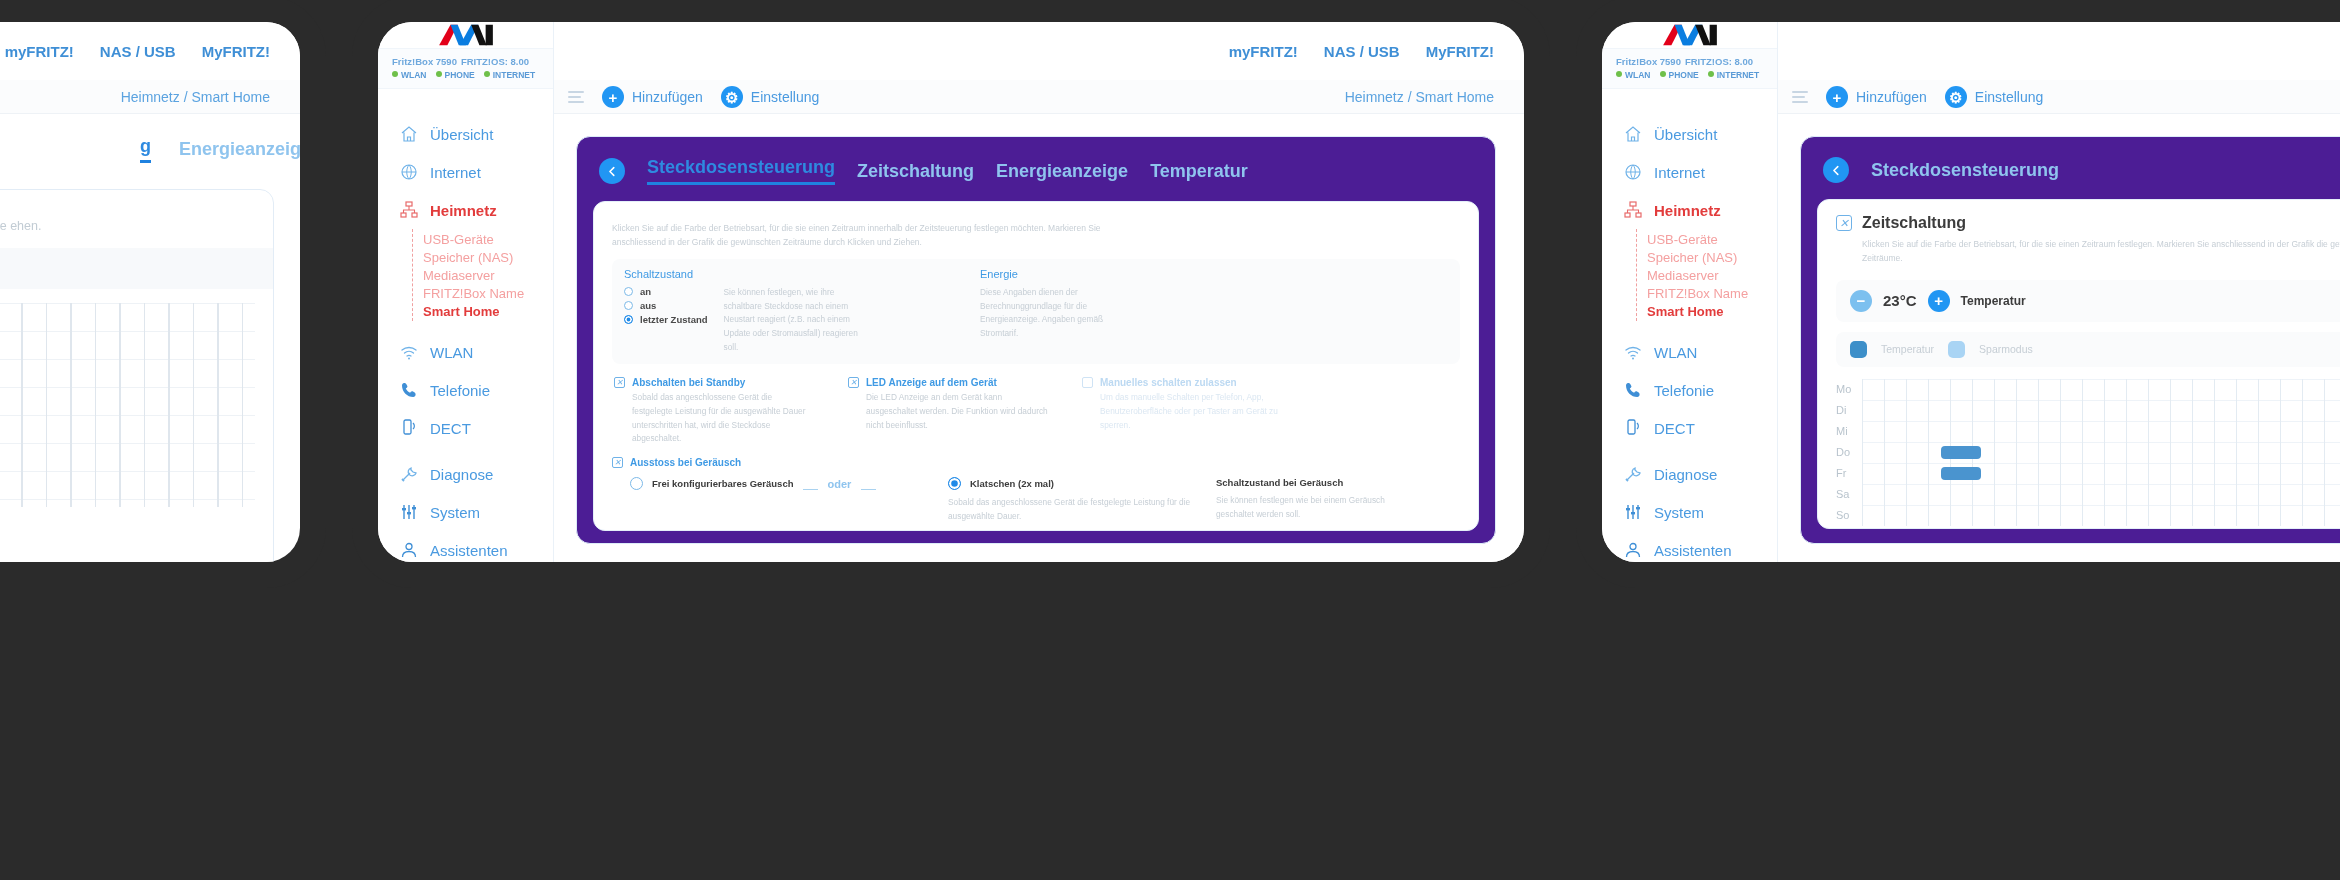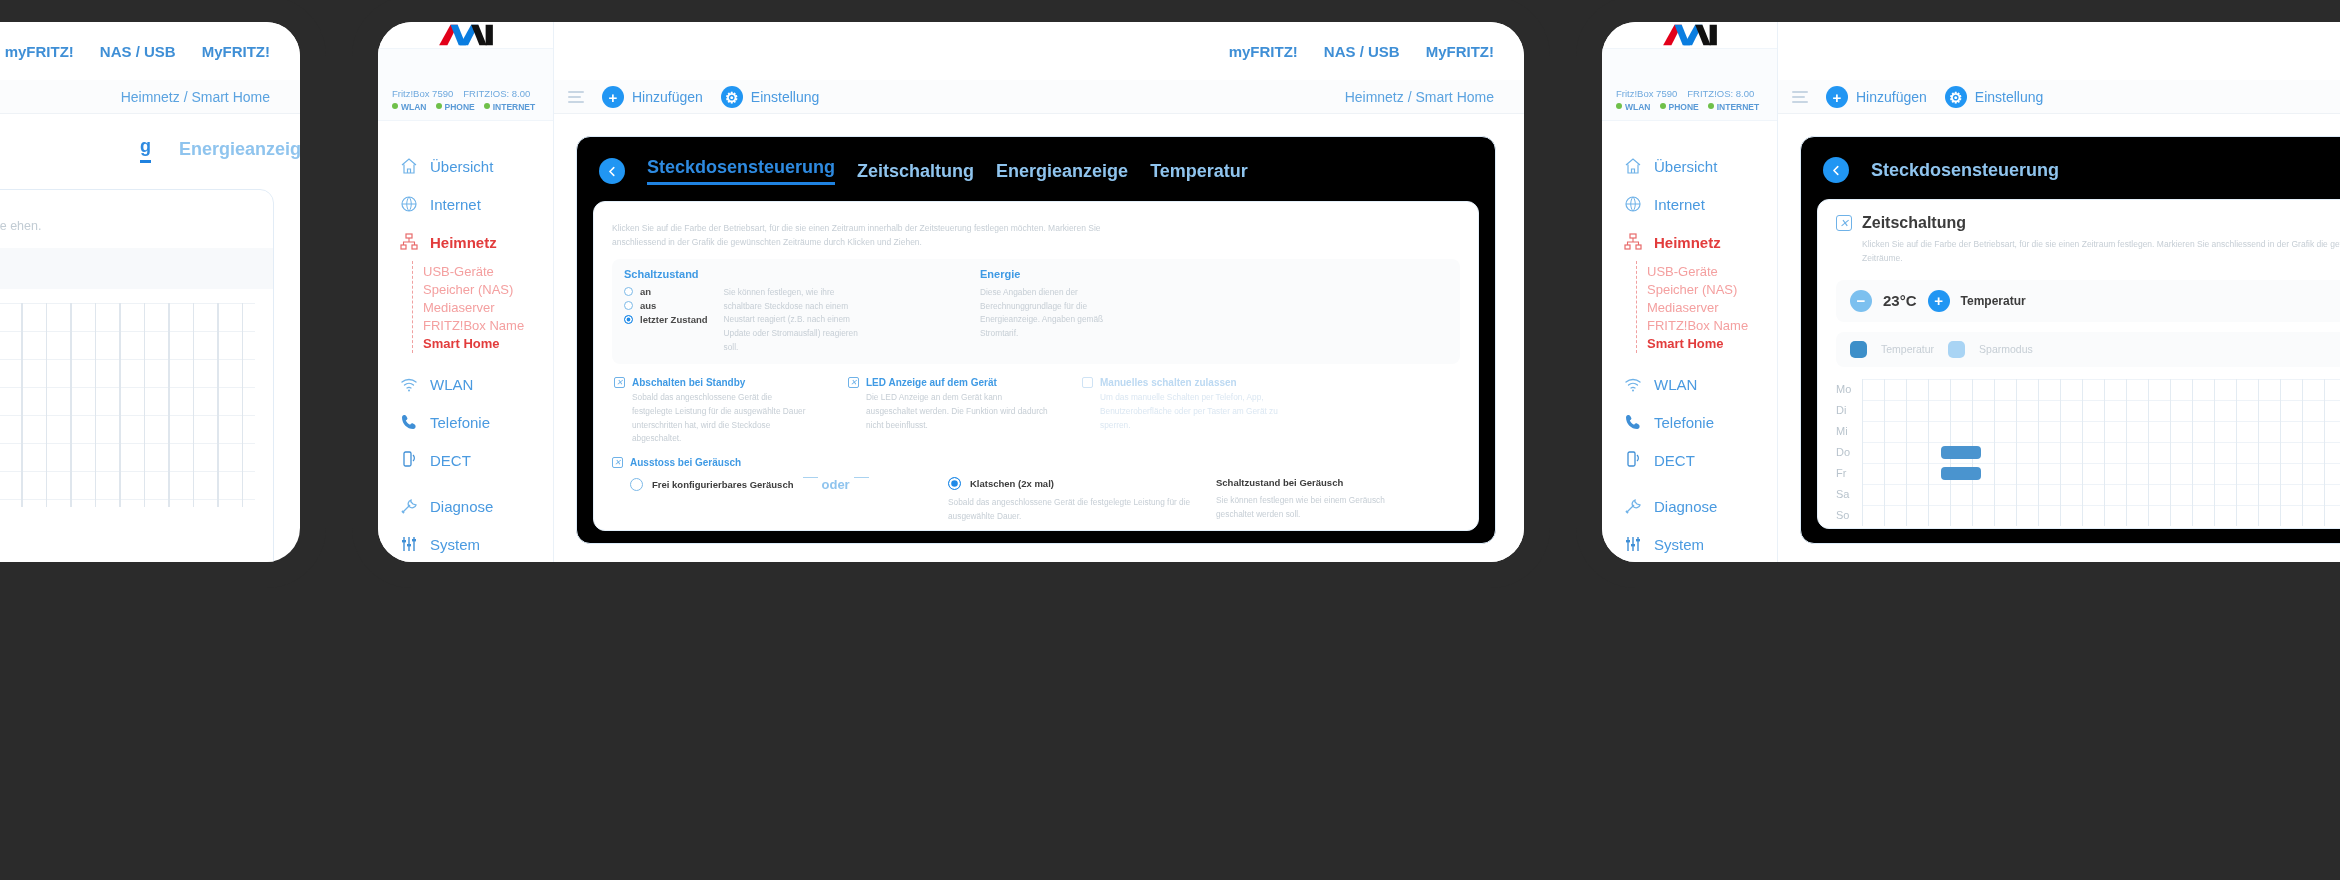--- a/index.html
+++ b/index.html
@@ -72,21 +72,21 @@
   .side {
     width: 176px; background: #fff; border-right: 1px solid #eaf1f8;
     display: flex; flex-direction: column; flex-shrink: 0;
   }
   .side-logo { height: 62px; display: flex; align-items: center; justify-content: center; }
   .avm { width: 62px; height: 26px; }
   .side-status {
     background: #fafcfe; padding: 7px 0 8px 14px;
     border-top: 1px solid #f0f5fa; border-bottom: 1px solid #f0f5fa;
   }
-  .side-status .r1 { font-size: 9.5px; font-weight: normal; color: #6ea8dd; display: flex; gap: 10px; margin-top: 32px; }
+  .side-status .r1 { font-size: 9.5px; font-weight: bold; color: #6ea8dd; display: flex; gap: 4px; }
   .side-status .r2 { font-size: 8.5px; font-weight: bold; color: #5a9ad6; display: flex; gap: 9px; margin-top: 3px; }
   .dot { display: inline-block; width: 6px; height: 6px; border-radius: 50%; background: #6fc04a; margin-right: 3px; vertical-align: 1px; }
   .nav { padding-top: 26px; flex: 1; }
   .nav-item {
     display: flex; align-items: center; gap: 12px;
     padding: 10px 0 10px 22px; font-size: 15px; color: #4a9ae0;
     cursor: pointer;
   }
   .nav-item.active { color: #e23c3c; font-weight: bold; }
   .nav-ico { width: 18px; height: 18px; flex-shrink: 0; display: block; }
@@ -123,21 +123,21 @@
   .act-circ {
     width: 22px; height: 22px; border-radius: 50%; background: #2196f3;
     display: flex; align-items: center; justify-content: center;
     color: #fff; font-size: 15px; line-height: 1; font-weight: bold;
   }
   .act-lbl { color: #4a9ae0; font-size: 14px; }
 
   
   .cardwrap { flex: 1; padding: 22px 28px 0 22px; }
   .card {
-    background: #000000; border: 1px solid #dcebf8; border-radius: 14px;
+    background: #4c1d95; border: 1px solid #dcebf8; border-radius: 14px;
     height: 408px; padding: 16px 16px 0 16px; position: relative;
   }
   .tabs { display: flex; align-items: center; gap: 22px; padding: 4px 0 0 6px; }
   .back {
     width: 26px; height: 26px; border-radius: 50%; background: #2196f3;
     display: flex; align-items: center; justify-content: center; flex-shrink: 0;
     cursor: pointer;
   }
   .tab { font-size: 18px; font-weight: bold; color: #8fc4ee; cursor: pointer; white-space: nowrap; }
   .tab.sel { color: #2e8ae0; border-bottom: 3px solid #1f82e0; padding-bottom: 4px; }
@@ -150,21 +150,21 @@
   .titlerow { display: flex; gap: 52px; }
   .fieldlbl { font-size: 9px; color: #6fb2e8; }
   .fieldval { font-size: 18px; font-weight: bold; color: #3c3c3c; white-space: nowrap; }
   .pen { color: #4aa3e8; font-size: 11px; margin-left: 5px; vertical-align: 7px; cursor: pointer; }
   .helptext { color: #c6ced5; font-size: 8.5px; line-height: 1.7; margin-top: 5px; max-width: 540px; }
 
   .grayrow {
     margin-top: 9px; background: #fafbfc; border-radius: 8px;
     display: flex; padding: 9px 12px 10px 12px; gap: 26px;
   }
-  .sec-h { color: #3f9ae4; font-size: 11px; font-weight: bold; margin-bottom: 6px; }
+  .sec-h { color: #3f9ae4; font-size: 11px; font-weight: normal; margin-bottom: 6px; }
   .radios { display: flex; flex-direction: column; gap: 3px; text-align: right; }
   .rw { display: flex; align-items: center; gap: 7px; font-size: 9.5px; font-weight: bold; color: #4a4a4a; cursor: pointer; }
   .radio { width: 9px; height: 9px; border-radius: 50%; border: 1.4px solid #7cb9e8; background: #fff; flex-shrink: 0; }
   .radio.on { background: #1f8ae8; border-color: #1f8ae8; box-shadow: inset 0 0 0 1.6px #fff; }
   .note { color: #c6ced5; font-size: 8.3px; line-height: 1.65; }
 
   .erow { display: flex; align-items: center; gap: 10px; margin-bottom: 5px; }
   .elbl { font-size: 9.5px; font-weight: bold; color: #4a4a4a; width: 66px; }
   .ebox {
     width: 40px; border: 1px solid #d9e6f2; border-radius: 4px; background: #fff;
@@ -188,21 +188,21 @@
 
   .soundhead { display: flex; align-items: center; gap: 7px; margin-top: 11px; }
   .soundrow { display: flex; gap: 18px; margin-top: 9px; padding-left: 18px; }
   .s1 { width: 300px; }
   .s2 { width: 250px; }
   .s3 { width: 190px; }
   .orow { display: flex; align-items: center; gap: 9px; }
   .obig { width: 13px; height: 13px; border-radius: 50%; border: 1.6px solid #7cb9e8; background: #fff; flex-shrink: 0; }
   .obig.on { background: #1f8ae8; border-color: #1f8ae8; box-shadow: inset 0 0 0 2.2px #fff; }
   .olbl { font-size: 9.5px; font-weight: bold; color: #3c3c3c; }
-  .oder { display: flex; align-items: flex-start; gap: 4px; color: #8fc4ee; font-size: 13px; }
+  .oder { display: flex; align-items: flex-end; gap: 10px; color: #8fc4ee; font-size: 11px; }
   .oder i { display: block; width: 15px; height: 1px; background: #a9d2f0; }
 
   
   .zs-head { display: flex; align-items: center; gap: 10px; }
   .zs-title { font-size: 16px; font-weight: bold; color: #3c3c3c; }
   .xbox { width: 16px; height: 16px; border: 1.3px solid #6fb2e8; border-radius: 3px; color: #6fb2e8; font-size: 11px; line-height: 14px; text-align: center; }
   .temprow { margin-top: 14px; background: #fafbfc; border-radius: 8px; padding: 10px 14px; display: flex; align-items: center; gap: 11px; }
   .circbtn { width: 22px; height: 22px; border-radius: 50%; background: #7cc0ef; color: #fff; font-size: 15px; font-weight: bold; display: flex; align-items: center; justify-content: center; cursor: pointer; }
   .circbtn.blue { background: #2196f3; }
   .tempval { font-size: 15px; font-weight: bold; color: #3c3c3c; }

